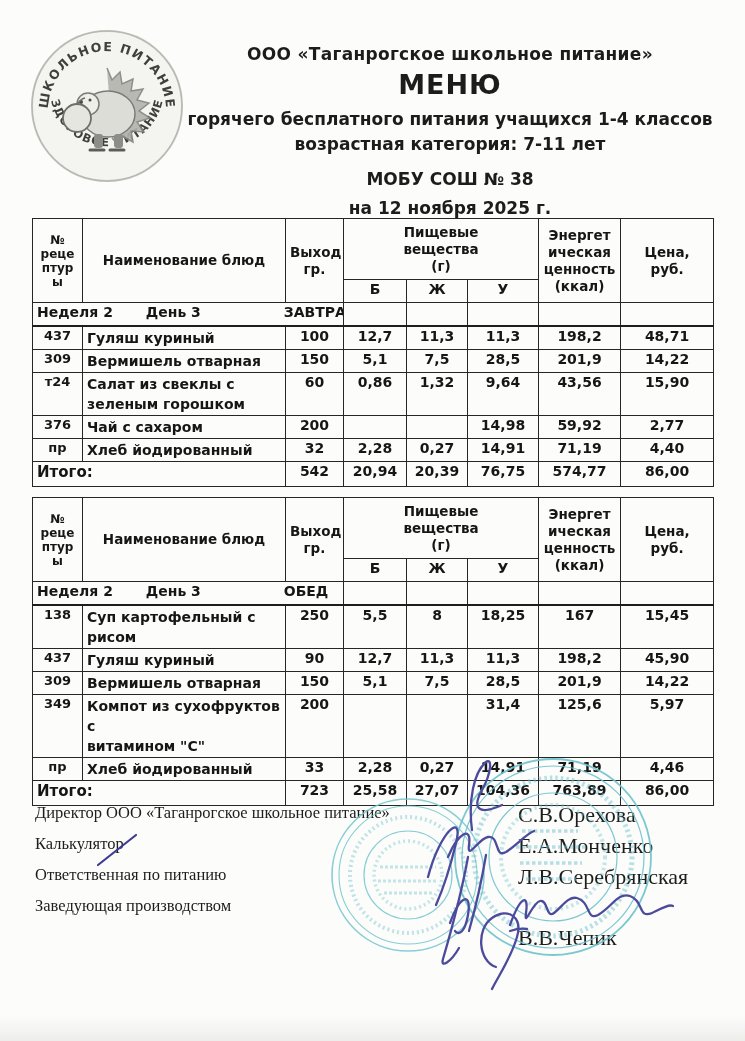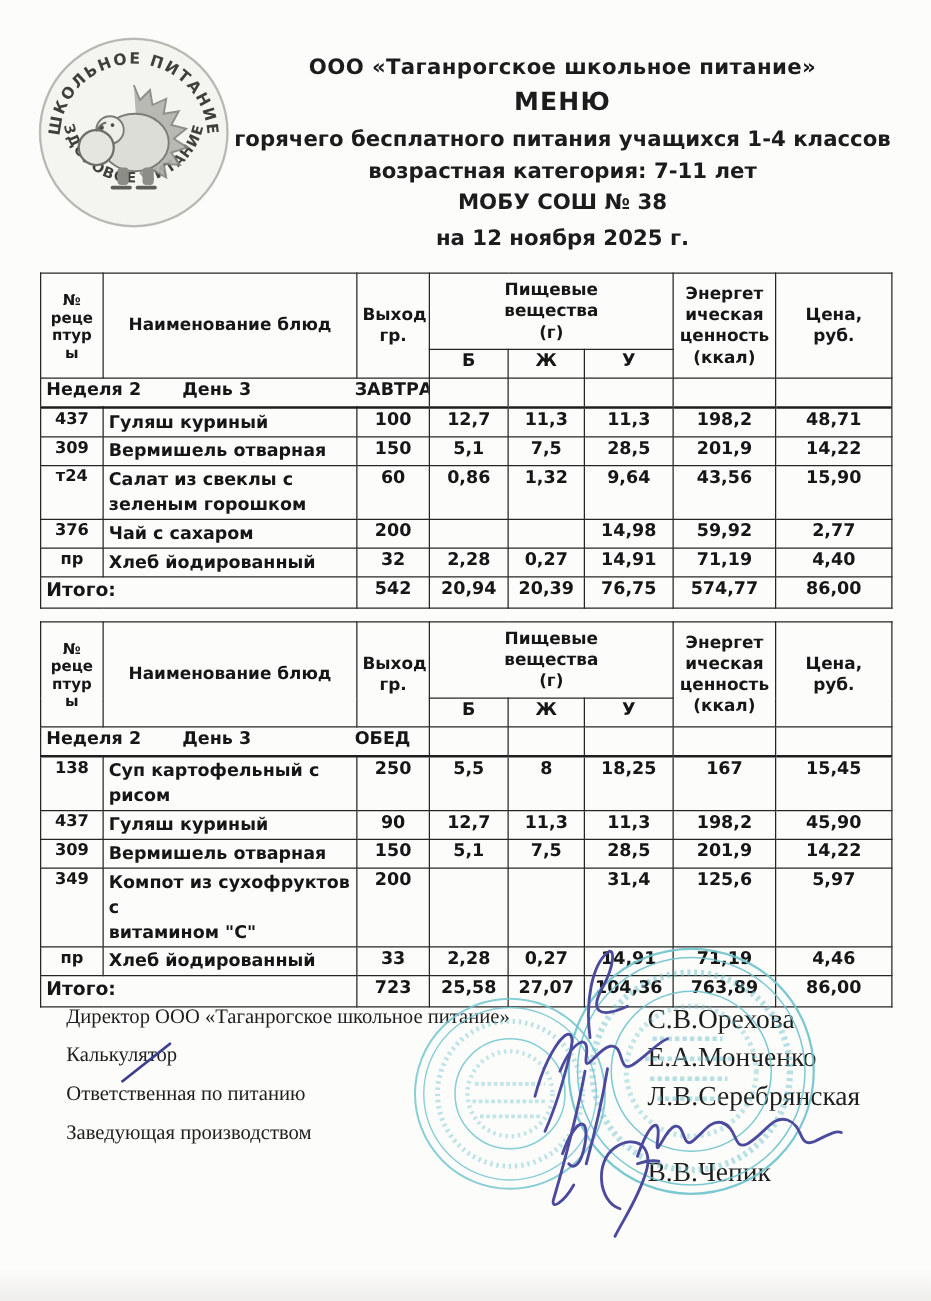--- a/index.html
+++ b/index.html
@@ -7,21 +7,21 @@
   .page{position:relative;width:745px;height:1041px;margin:0 auto;background:#fcfcfa;overflow:hidden;}
   .page::after{content:"";position:absolute;left:0;right:0;bottom:0;height:26px;
     background:linear-gradient(to bottom, rgba(0,0,0,0) 0%, rgba(60,55,45,0.05) 70%, rgba(60,55,45,0.08) 100%);pointer-events:none;}
 
   
   .logo{position:absolute;left:28px;top:26px;width:158px;height:160px;}
 
   
   .hdr{position:absolute;left:178px;top:44px;width:544px;text-align:center;color:#1c1c1c;}
   .hdr .org{font-size:17px;font-weight:bold;letter-spacing:.3px;}
-  .hdr .menu-title{font-size:20px;font-weight:bold;letter-spacing:1px;margin-top:5px;}
+  .hdr .menu-title{font-size:27px;font-weight:bold;letter-spacing:1px;margin-top:5px;}
   .hdr .sub{font-size:17px;font-weight:bold;line-height:25px;margin-top:7px;}
 
   
   table.menu{position:absolute;left:32px;border-collapse:collapse;table-layout:fixed;width:681px;
     font-size:14px;color:#161616;font-weight:600;}
   table.menu.t1{top:218px;}
   table.menu.t2{top:497px;}
   table.menu td{border:1.5px solid #262626;padding:1px 4px;vertical-align:top;}
   table.menu tr.hrow1 td{height:58px;vertical-align:middle;text-align:center;white-space:pre-line;
     font-size:13.5px;line-height:17px;font-weight:600;}
@@ -33,21 +33,21 @@
   .wk-day{margin-left:28px;}
   .wk-meal{margin-left:78px;}
   tr.drow{height:23px;}
   td.code{text-align:center;font-size:13px;padding-top:2px;}
   td.dish{text-align:left;padding-left:7px;white-space:pre-line;line-height:20px;}
   td.num{text-align:center;padding-top:3px;}
   tr.totrow td{font-weight:bold;height:22px;}
   td.totlabel{text-align:left;padding-left:5px;font-size:15px;}
 
   
-  .froles{position:absolute;left:53px;top:800px;width:430px;color:#1d1d1d;
+  .froles{position:absolute;left:35px;top:800px;width:430px;color:#1d1d1d;
     font-family:"Liberation Serif","DejaVu Serif",serif;font-size:16.5px;}
   .froles div{height:31px;line-height:25px;}
   .fnames{position:absolute;left:518px;top:802px;width:190px;color:#1d1d1d;
     font-family:"Liberation Serif","DejaVu Serif",serif;font-size:22px;}
   .fnames div{height:31px;line-height:25px;}
   .fnames .last{margin-top:30px;}
 
   .overlay{position:absolute;left:40px;top:735px;width:690px;height:270px;pointer-events:none;}
 </style>
 </head>
@@ -81,21 +81,21 @@
       <rect x="86" y="108" width="9" height="14" rx="3" fill="#8d8d88"></rect>
       <path d="M62,124 h14 M82,124 h14" stroke="#5d5d58" stroke-width="3" stroke-linecap="round"></path>
     </g>
   </svg>
 
   <div class="hdr">
     <div class="org">ООО «Таганрогское школьное питание»</div>
     <div class="menu-title">МЕНЮ</div>
     <div class="sub">горячего бесплатного питания учащихся 1-4 классов</div>
     <div class="sub" style="margin-top:0;">возрастная категория: 7-11 лет</div>
-    <div class="sub" style="margin-top:0;">МОБУ СОШ № 38</div>
+    <div class="sub" style="margin-top:10px;">МОБУ СОШ № 38</div>
     <div class="sub" style="margin-top:4px;">на 12 ноября 2025 г.</div>
   </div>
 
   <table class="menu t1">
     <colgroup>
         <col style="width:50px">
         <col style="width:203px">
         <col style="width:58px">
         <col style="width:63px">
         <col style="width:61px">

